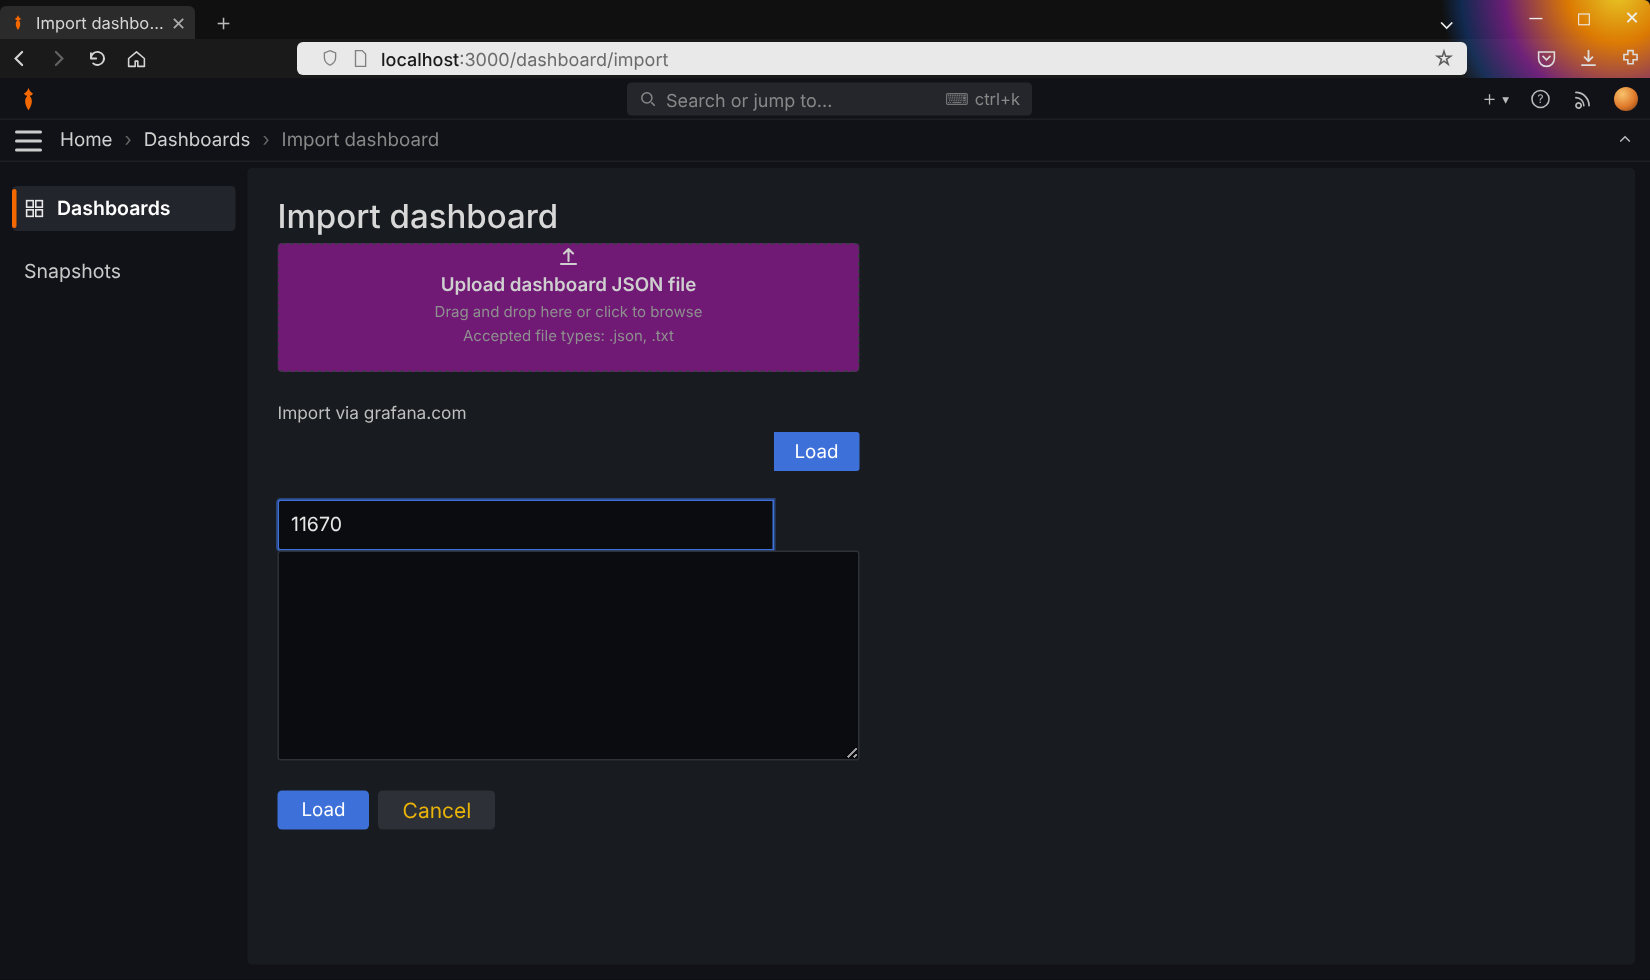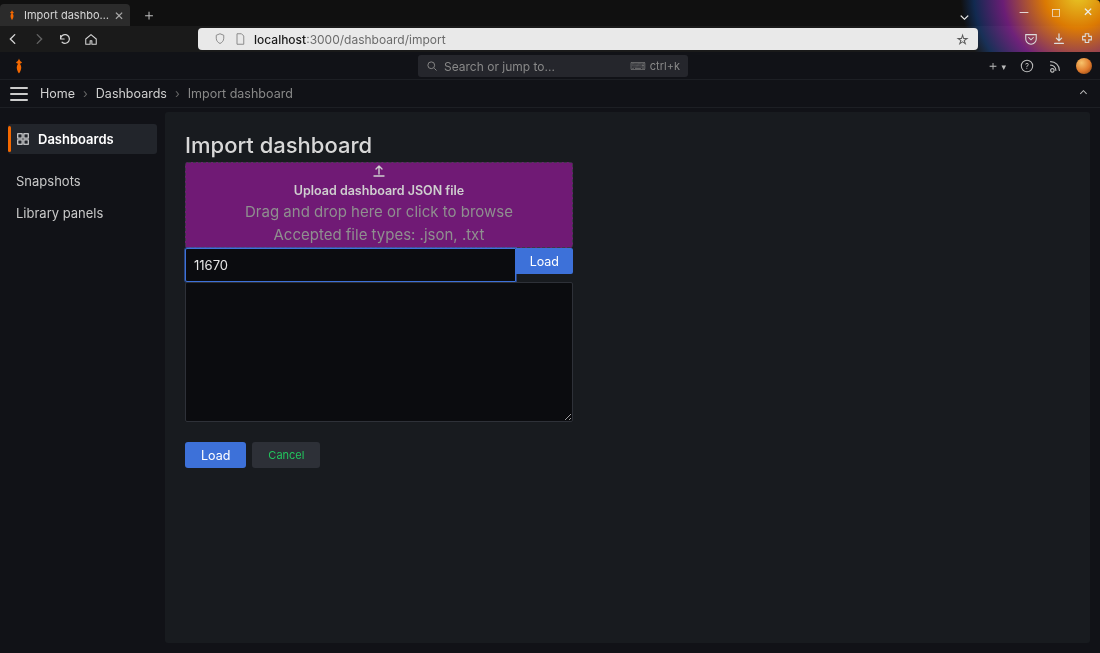--- a/index.html
+++ b/index.html
@@ -115,42 +115,42 @@
   h1.page-title{margin:0 0 4px 0;font-size:22px;font-weight:500;color:#d8d8d8;}
   .page-sub{font-size:12.5px;color:#9a9a9a;margin-bottom:16px;}
 
   .dropzone{
     width:388px;height:86px;border:1px dashed #3a3d44;border-radius:3px;
     display:flex;flex-direction:column;align-items:center;justify-content:flex-start;
     gap:4px;color:#cfcfcf;background:#701a75;
   }
   .dropzone .upl-icon{font-size:16px;color:#cfcfcf;}
   .dropzone .line1{font-size:12.5px;font-weight:600;}
-  .dropzone .line2,.dropzone .line3{font-size:15px;color:#8f8f8f;}
+  .dropzone .line2,.dropzone .line3{font-size:10px;color:#8f8f8f;}
 
   .field-label{font-size:11.5px;color:#bfbfbf;margin:20px 0 6px 0;}
   .field-row{display:flex;width:388px;}
   .ginput{
     flex:1;height:26px;background:#0b0c0f;border:1px solid var(--accent);outline:1px solid rgba(61,113,217,.5);
-    color:#e6e6e6;font-size:13px;padding:16px 8px;border-radius:2px 0 0 2px;
+    color:#e6e6e6;font-size:13px;padding:16px 8px;border-radius:2px 0 0 2px;margin-top:45px;
   }
   .gbtn{
     height:26px;padding:0 14px;background:var(--accent);color:#fff;border:none;
     font-size:12.5px;border-radius:0 2px 2px 0;cursor:pointer;
   }
   textarea.gtextarea{
     width:388px;height:140px;background:#0b0c0f;border:1px solid #2e3138;border-radius:2px;
     resize:both;color:#e6e6e6;font-size:12px;padding:6px;
   }
   .btn-row{margin-top:16px;display:flex;gap:6px;}
   .btn-primary{
     height:26px;padding:0 16px;background:var(--accent);color:#fff;border:none;border-radius:3px;font-size:12.5px;cursor:pointer;
   }
   .btn-secondary{
-    height:26px;padding:0 16px;background:#2d3037;color:#22c55e;border:none;border-radius:3px;font-size:11px;cursor:pointer;
+    height:26px;padding:0 16px;background:#2d3037;color:#eab308;border:none;border-radius:3px;font-size:14px;cursor:pointer;
   }
 
   svg{display:block}
 </style>
 </head>
 <body>
 
 <div class="ff-top">
   <div class="ff-corner"></div>
   <div class="win-controls">
@@ -299,39 +299,37 @@
             <rect x="2" y="9" width="5" height="5" stroke="#fff" stroke-width="1.2" fill="none"></rect>
             <rect x="9" y="9" width="5" height="5" stroke="#fff" stroke-width="1.2" fill="none"></rect>
           </svg>
       </span>
       <span>Dashboards</span>
     </div>
     <div style="height:10px"></div>
     <div class="side-item">
       <span>Snapshots</span>
     </div>
-    <div class="side-item">
-      <span>Library panels</span>
-    </div>
   </div>
 
   <div class="content">
     <h1 class="page-title">Import dashboard</h1>
 
     <div class="dropzone">
       <span class="upl-icon">
         <svg viewBox="0 0 16 16" width="16" height="16">
             <path d="M8 11V3m0 0L5 6m3-3 3 3M3 13h10" stroke="#cfcfcf" stroke-width="1.4" fill="none" stroke-linecap="round"></path>
           </svg>
       </span>
       <div class="line1">Upload dashboard JSON file</div>
       <div class="line2">Drag and drop here or click to browse</div>
       <div class="line3">Accepted file types: .json, .txt</div>
     </div>
 
+    <div class="field-label">Import via grafana.com</div>
     <div class="field-row">
       <input class="ginput" value="11670" style="">
       <button class="gbtn">Load</button>
     </div>
 
     <textarea class="gtextarea" style=""></textarea>
 
     <div class="btn-row">
       <button class="btn-primary">Load</button>
       <button class="btn-secondary">Cancel</button>

